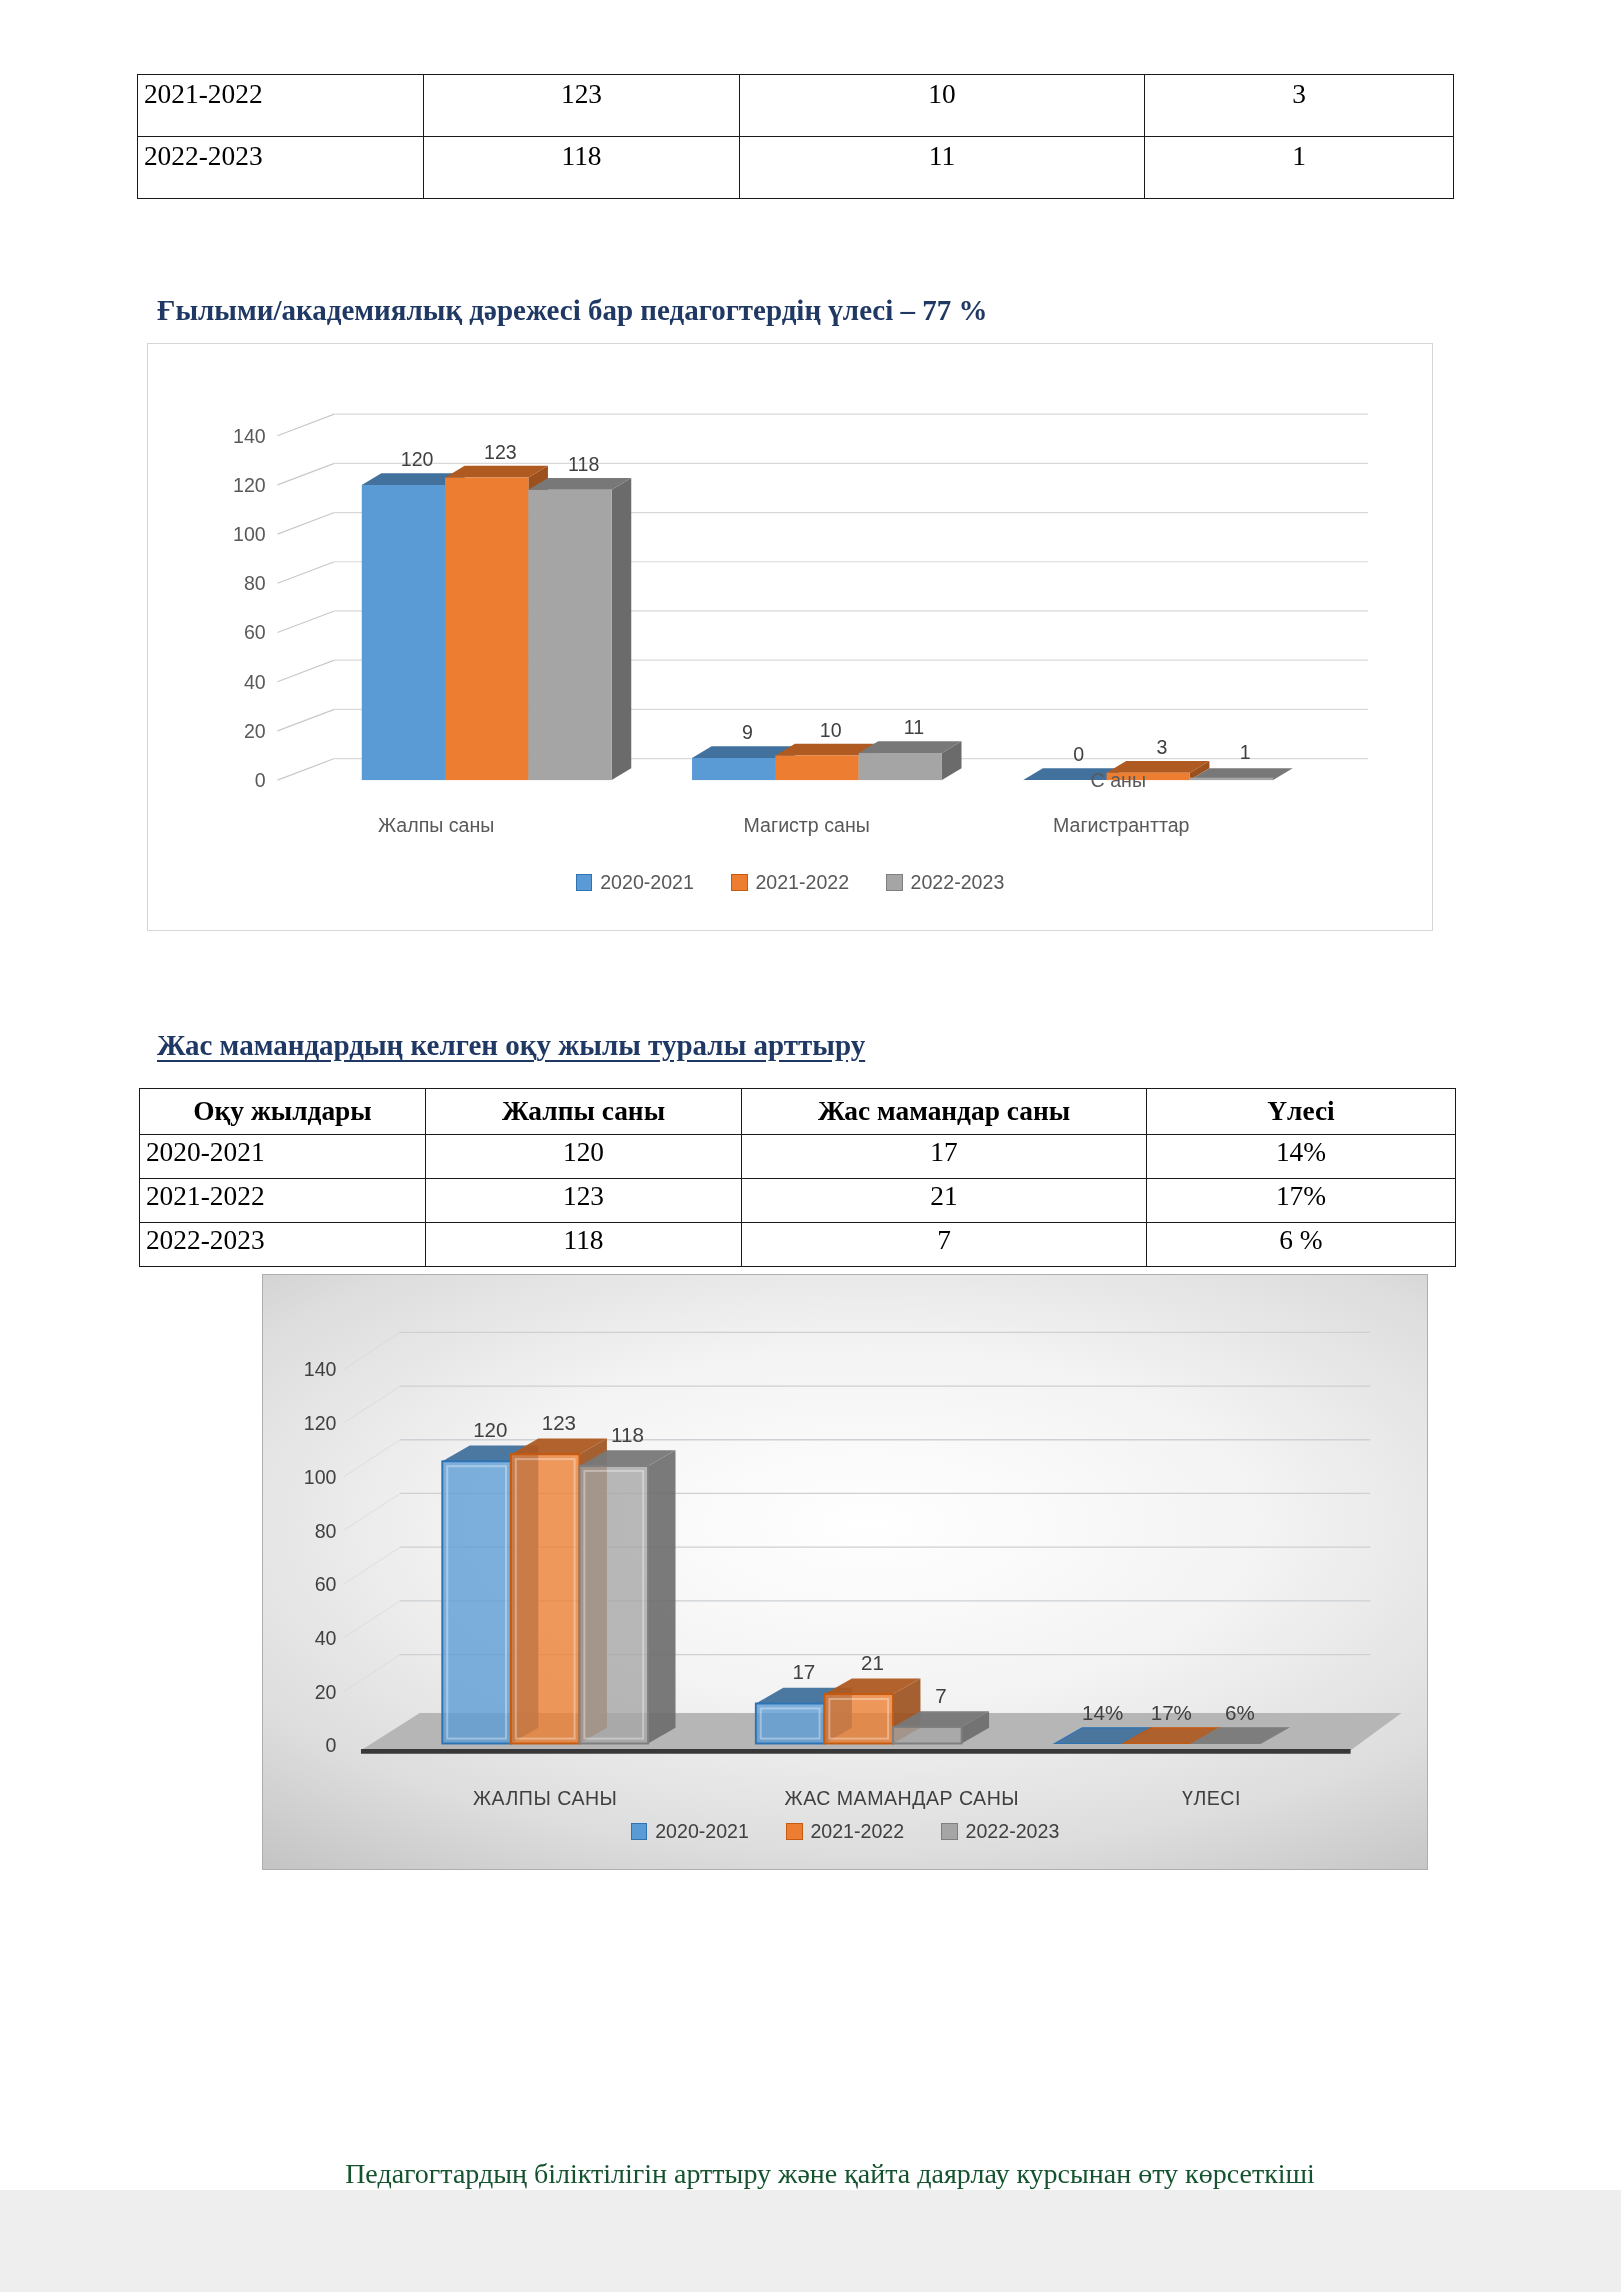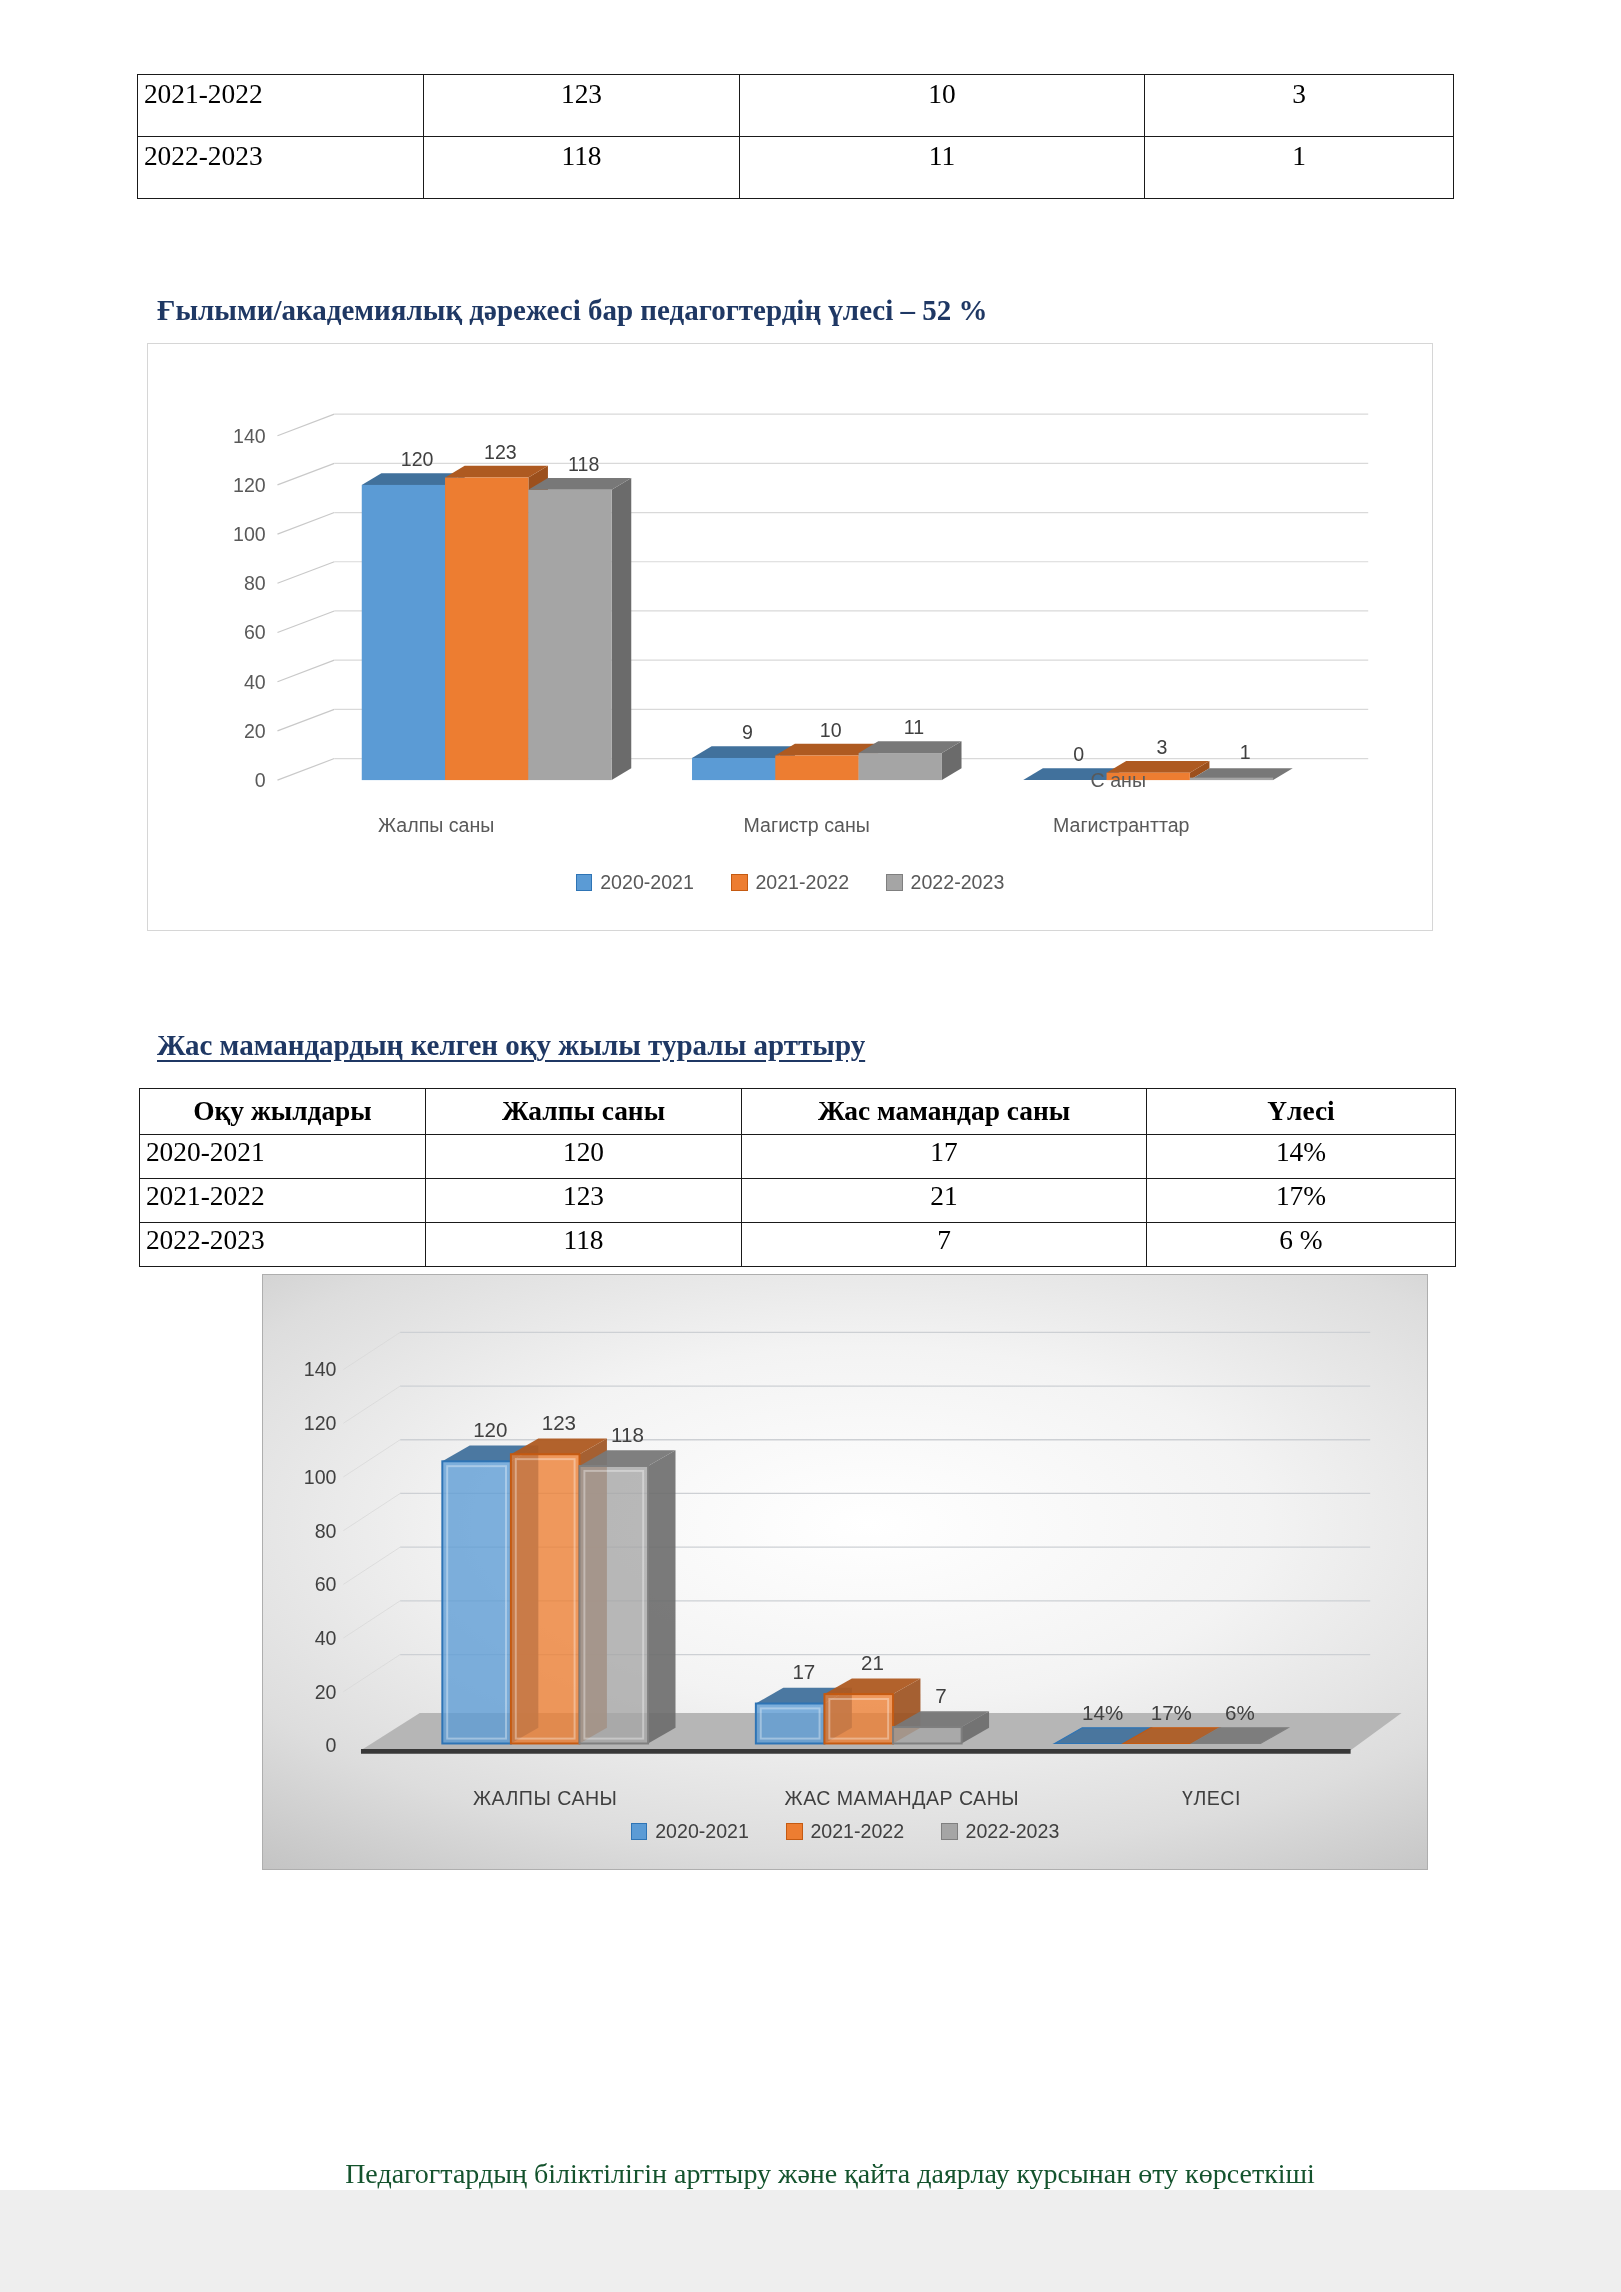--- a/index.html
+++ b/index.html
@@ -57,21 +57,21 @@
         </tr>
         <tr>
           <td class="left">2022-2023</td>
           <td class="ctr">118</td>
           <td class="ctr">11</td>
           <td class="ctr">1</td>
         </tr>
       </tbody>
   </table>
 
-  <div class="h1" style="color: rgb(31, 56, 100);">Ғылыми/академиялық дәрежесі бар педагогтердің үлесі – 52 %</div>
+  <div class="h1" style="color: rgb(31, 56, 100);">Ғылыми/академиялық дәрежесі бар педагогтердің үлесі – 77 %</div>
 
   <div class="chartbox chart1">
     <svg id="c1svg" width="1286" height="588" viewBox="0 0 1312 600">
         <g>
           <line x1="132" y1="445" x2="190" y2="423" stroke="#c9c9c9" stroke-width="1.2"></line>
           <line x1="190" y1="423" x2="1245" y2="423" stroke="#d9d9d9" stroke-width="1.2"></line>
           <text x="120" y="452" font-size="20" fill="#595959" text-anchor="end" font-family="'Liberation Sans',sans-serif">0</text>
           <line x1="132" y1="394.8" x2="190" y2="372.8" stroke="#c9c9c9" stroke-width="1.2"></line>
           <line x1="190" y1="372.8" x2="1245" y2="372.8" stroke="#d9d9d9" stroke-width="1.2"></line>
           <text x="120" y="401.8" font-size="20" fill="#595959" text-anchor="end" font-family="'Liberation Sans',sans-serif">20</text>

